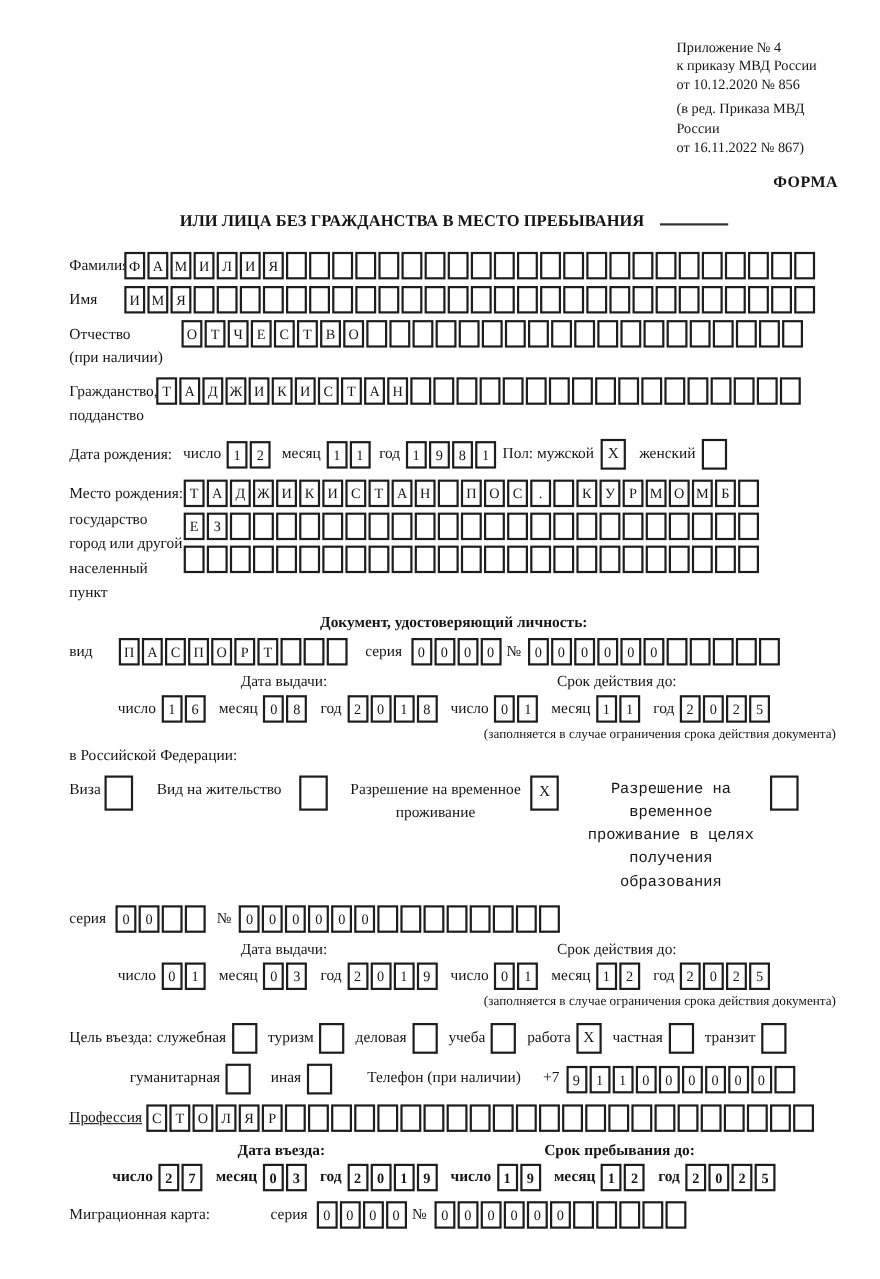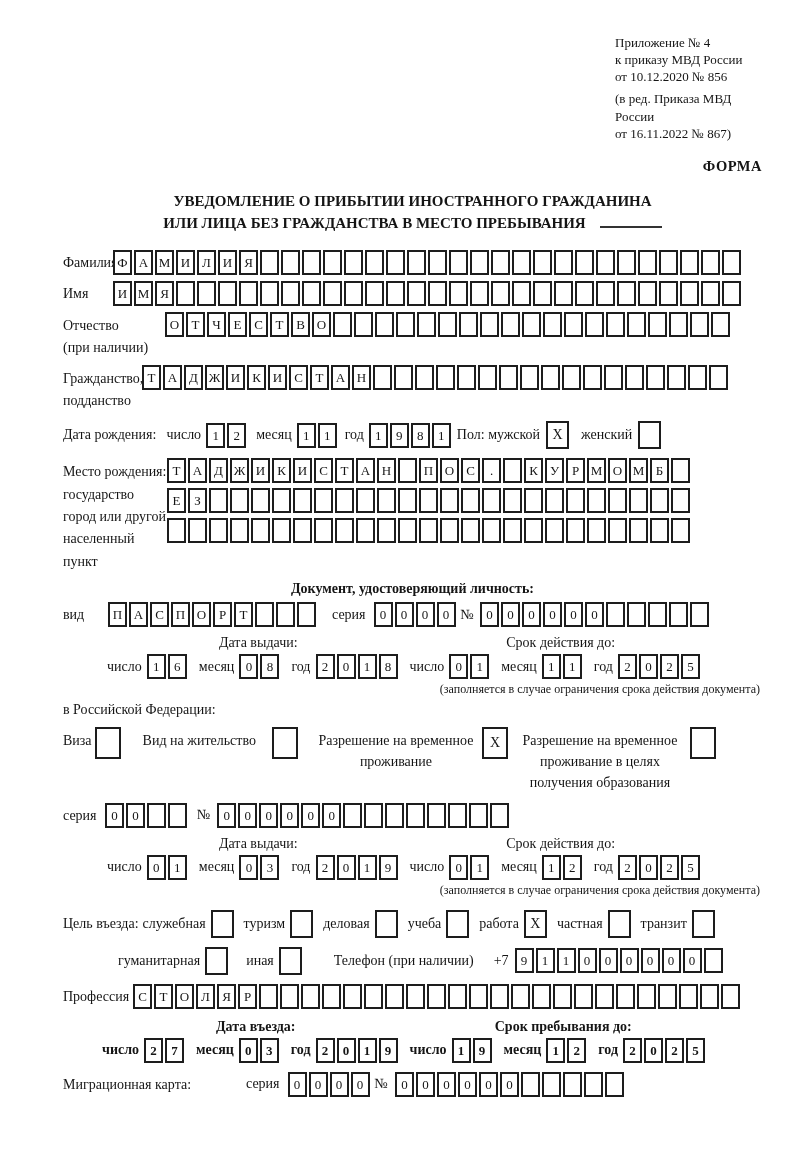--- a/index.html
+++ b/index.html
@@ -80,21 +80,20 @@
   <div class="top-right">
     <div>Приложение № 4</div>
     <div>к приказу МВД России</div>
     <div>от 10.12.2020 № 856</div>
     <div class="ed">(в ред. Приказа МВД России</div>
     <div>от 16.11.2022 № 867)</div>
   </div>
   <div class="forma">ФОРМА</div>
 
   <div class="title">
-    <div>УВЕДОМЛЕНИЕ О ПРИБЫТИИ ИНОСТРАННОГО ГРАЖДАНИНА</div>
     <div><span>ИЛИ ЛИЦА БЕЗ ГРАЖДАНСТВА В МЕСТО ПРЕБЫВАНИЯ</span><span class="blank-line"></span></div>
   </div>
 
 
   <div class="frow" style="margin-top:16px;">
     <span class="flabel w50">Фамилия</span>
     <span class="cells">
         <span class="cell">Ф</span>
         <span class="cell">А</span>
         <span class="cell">М</span>
@@ -449,21 +448,21 @@
       <span class="box tall" style="margin-left:3px;"></span>
     </span>
     <span class="perm-opt" style="margin-left:22px;">
       <span class="olabel">Вид на жительство</span>
       <span class="box tall" style="margin-left:16px;"></span>
     </span>
     <span class="perm-opt" style="margin-left:18px;">
       <span class="olabel center2">Разрешение на временное проживание</span>
       <span class="box tall">X</span>
     </span>
-    <span class="perm-opt" style="margin-left:8px;">
+    <span class="perm-opt" style="margin-left:18px;font-family:Liberation Mono, monospace;">
       <span class="olabel center3">Разрешение на временное проживание в целях получения образования</span>
       <span class="box tall"></span>
     </span>
   </div>
 
   <div class="frow" style="align-items:center;margin-top:10px;">
     <span class="flabel" style="padding-top:0;width:42px;">серия</span>
     <span class="cells">
         <span class="cell">0</span>
         <span class="cell">0</span>
@@ -588,21 +587,21 @@
         <span class="cell">0</span>
         <span class="cell">0</span>
         <span class="cell">0</span>
         <span class="cell">0</span>
         <span class="cell">0</span>
         <span class="cell"></span>
       </span>
   </div>
 
   <div class="frow" style="align-items:center;margin-top:9px;">
-    <span class="flabel w70" style="padding-top:0;">Профессия</span>
+    <span class="flabel w70" style="padding-top:0;text-decoration:underline;">Профессия</span>
     <span class="cells">
         <span class="cell">С</span>
         <span class="cell">Т</span>
         <span class="cell">О</span>
         <span class="cell">Л</span>
         <span class="cell">Я</span>
         <span class="cell">Р</span>
         <span class="cell"></span>
         <span class="cell"></span>
         <span class="cell"></span>

